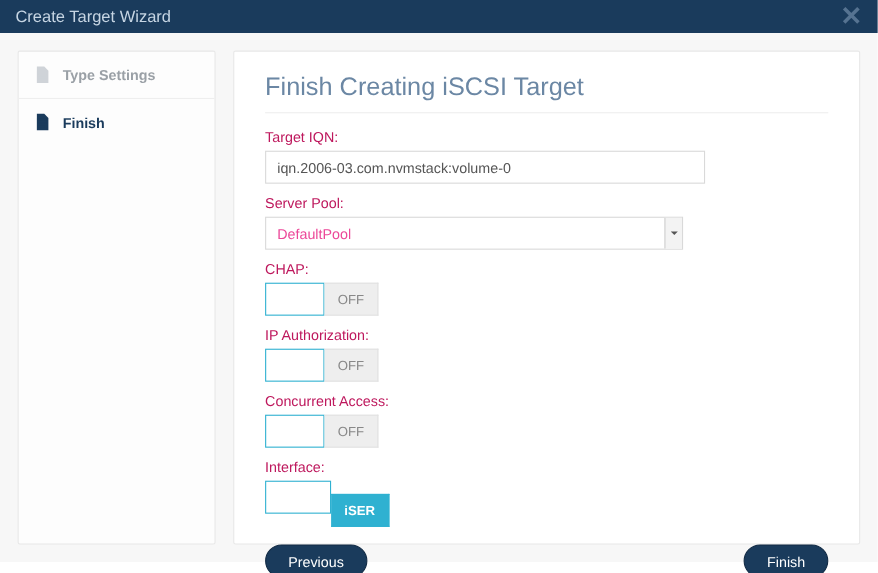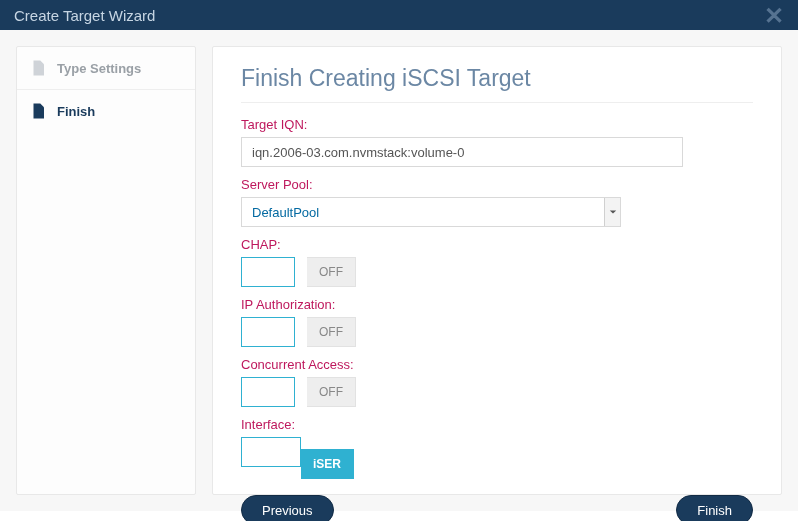--- a/index.html
+++ b/index.html
@@ -80,21 +80,21 @@
   }
 
   .form-group { margin-bottom: 10px; }
   .form-label {
     font-size: 13px;
     color: #be185d;
     margin-bottom: 5px;
     display: block;
   }
   .text-input {
-    width: 442px;
+    width: 400px;
     height: 30px;
     border: 1px solid #d9d9d9;
     padding: 0 10px;
     font-size: 13px;
     color: #555;
     background: #fff;
     outline: none;
   }
   .select-wrap {
     width: 380px;
@@ -102,21 +102,21 @@
     border: 1px solid #d9d9d9;
     display: flex;
     align-items: center;
     background: #fff;
     position: relative;
   }
   .select-wrap .select-value {
     flex: 1;
     padding: 0 10px;
     font-size: 13px;
-    color: #0369a1;
+    color: #ec4899;
   }
   .select-wrap .caret-box {
     width: 16px;
     height: 100%;
     border-left: 1px solid #d0d0d0;
     background: #f3f3f3;
     display: flex;
     align-items: center;
     justify-content: center;
   }
@@ -139,21 +139,20 @@
     align-items: center;
     justify-content: center;
     padding: 0 12px;
     font-size: 12px;
   }
   .toggle-off {
     background: #eeeeee;
     color: #888;
     border: 1px solid #e2e2e2;
     border-left: none;
-    margin-left: 12px;
   }
   .interface-toggle .toggle-box { width: 60px; }
   .toggle-iser {
     background: #2fb1d1;
     color: #fff;
     border: 1px solid #2fb1d1;
     border-left: none;
     font-weight: 600;
     margin-top: 12px;
   }

